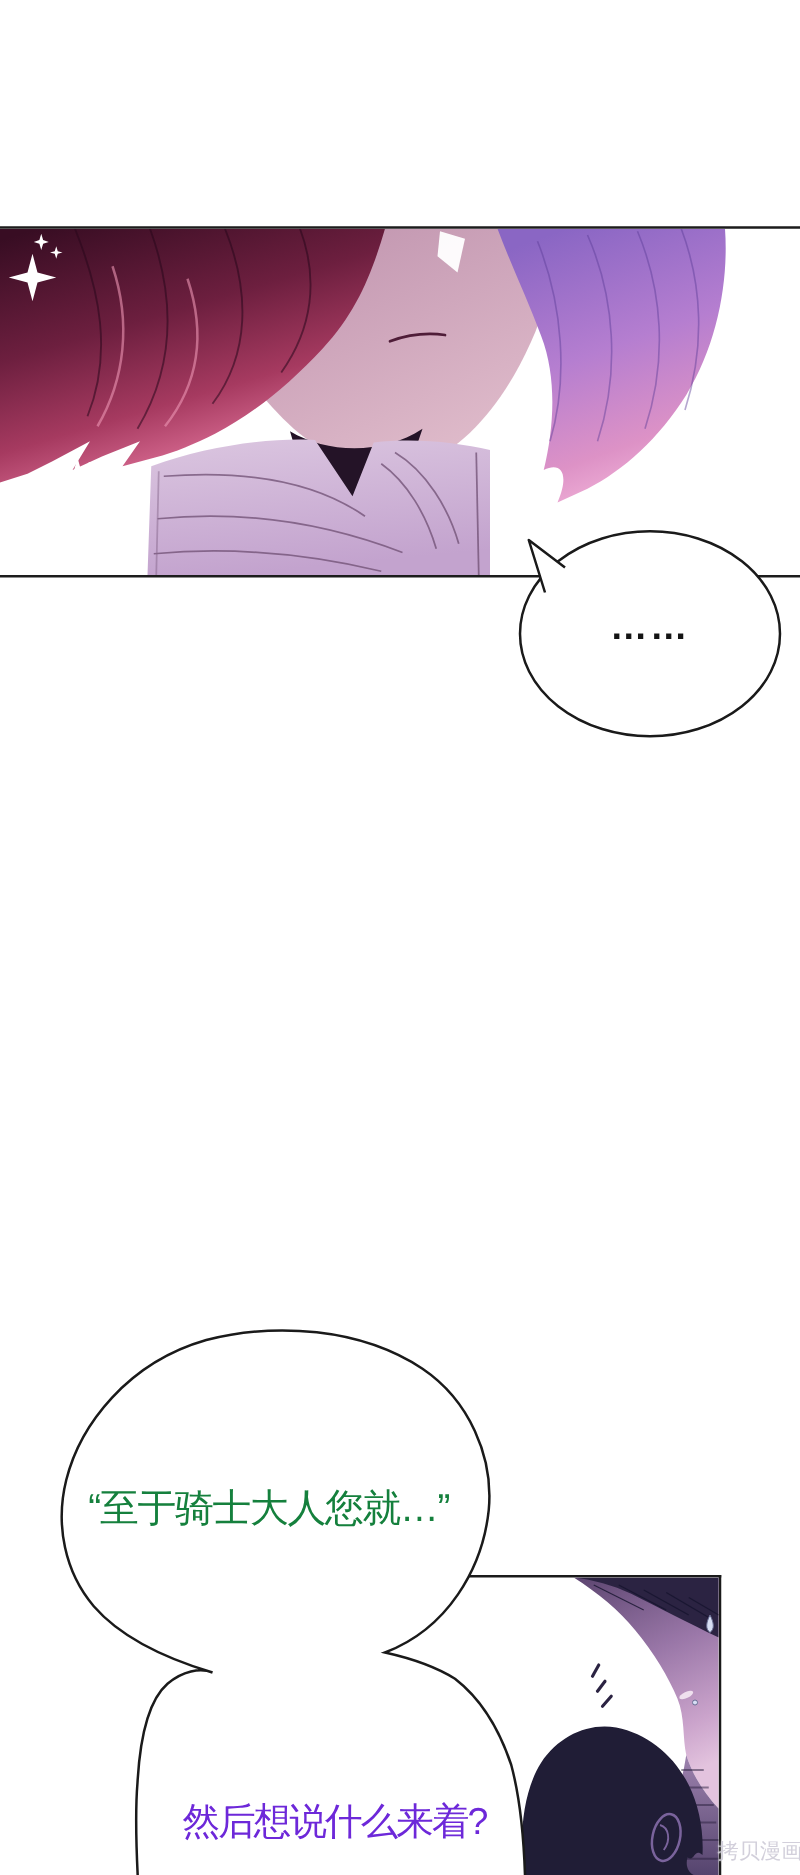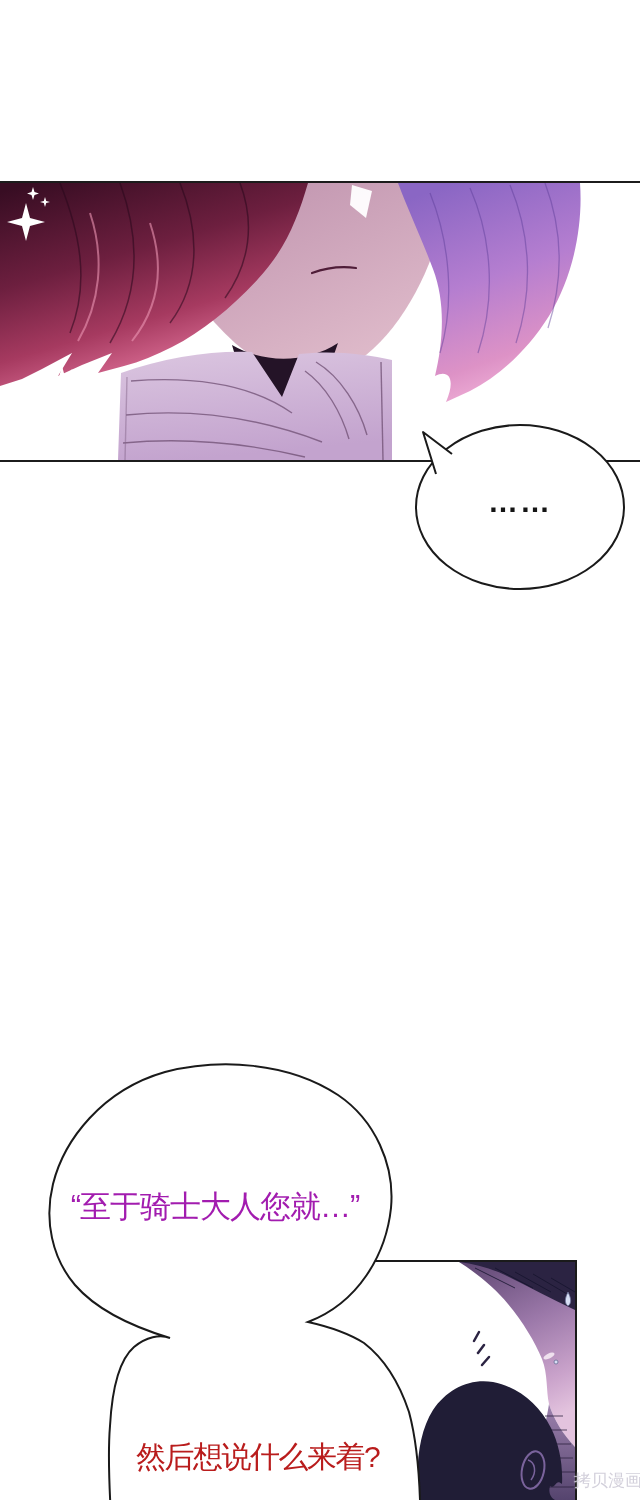--- a/index.html
+++ b/index.html
@@ -9,22 +9,22 @@
   #panel-top{left:0;top:181px;width:640px;height:281px;box-sizing:border-box;
              border-top:2px solid #1c1c1c;border-bottom:2px solid #1c1c1c;z-index:1;overflow:hidden;background:#fff;}
   #bubble-silence-svg{left:402px;top:418px;z-index:2;}
   #silence-dots{left:455px;top:480px;width:130px;height:44px;line-height:44px;text-align:center;
                 font-size:30px;font-weight:700;letter-spacing:2px;color:#141414;z-index:3;}
   #panel-bottom{left:263px;top:1260px;width:314px;height:240px;box-sizing:border-box;
                 border-top:2px solid #1a1a1a;border-left:2px solid #1a1a1a;border-right:2px solid #1a1a1a;
                 background:#fff;z-index:1;overflow:hidden;}
   #bubble-big-svg{left:20px;top:1050px;z-index:2;}
   #dialogue-line-1{left:30px;top:1186px;width:370px;text-align:center;font-size:31px;
-                   letter-spacing:-1px;color:#a21caf;z-index:3;white-space:nowrap;}
-  #dialogue-line-2{left:136px;top:1437px;font-size:30px;letter-spacing:-1.5px;color:#b91c1c;z-index:3;
+                   letter-spacing:-1px;color:#15803d;z-index:3;white-space:nowrap;}
+  #dialogue-line-2{left:146px;top:1437px;font-size:30px;letter-spacing:-1.5px;color:#6d28d9;z-index:3;
                    white-space:nowrap;
                    text-shadow:-3px -3px 0 #fff,3px -3px 0 #fff,-3px 3px 0 #fff,3px 3px 0 #fff,
                                0 -4px 0 #fff,0 4px 0 #fff,-4px 0 0 #fff,4px 0 0 #fff,0 0 6px #fff;}
   #watermark{left:574px;top:1469px;font-size:17px;letter-spacing:0px;color:#cfccd8;opacity:.92;z-index:4;
              text-shadow:0 0 2px rgba(255,255,255,.8);white-space:nowrap;}
 </style>
 </head>
 <body>
 
 <div id="page">

